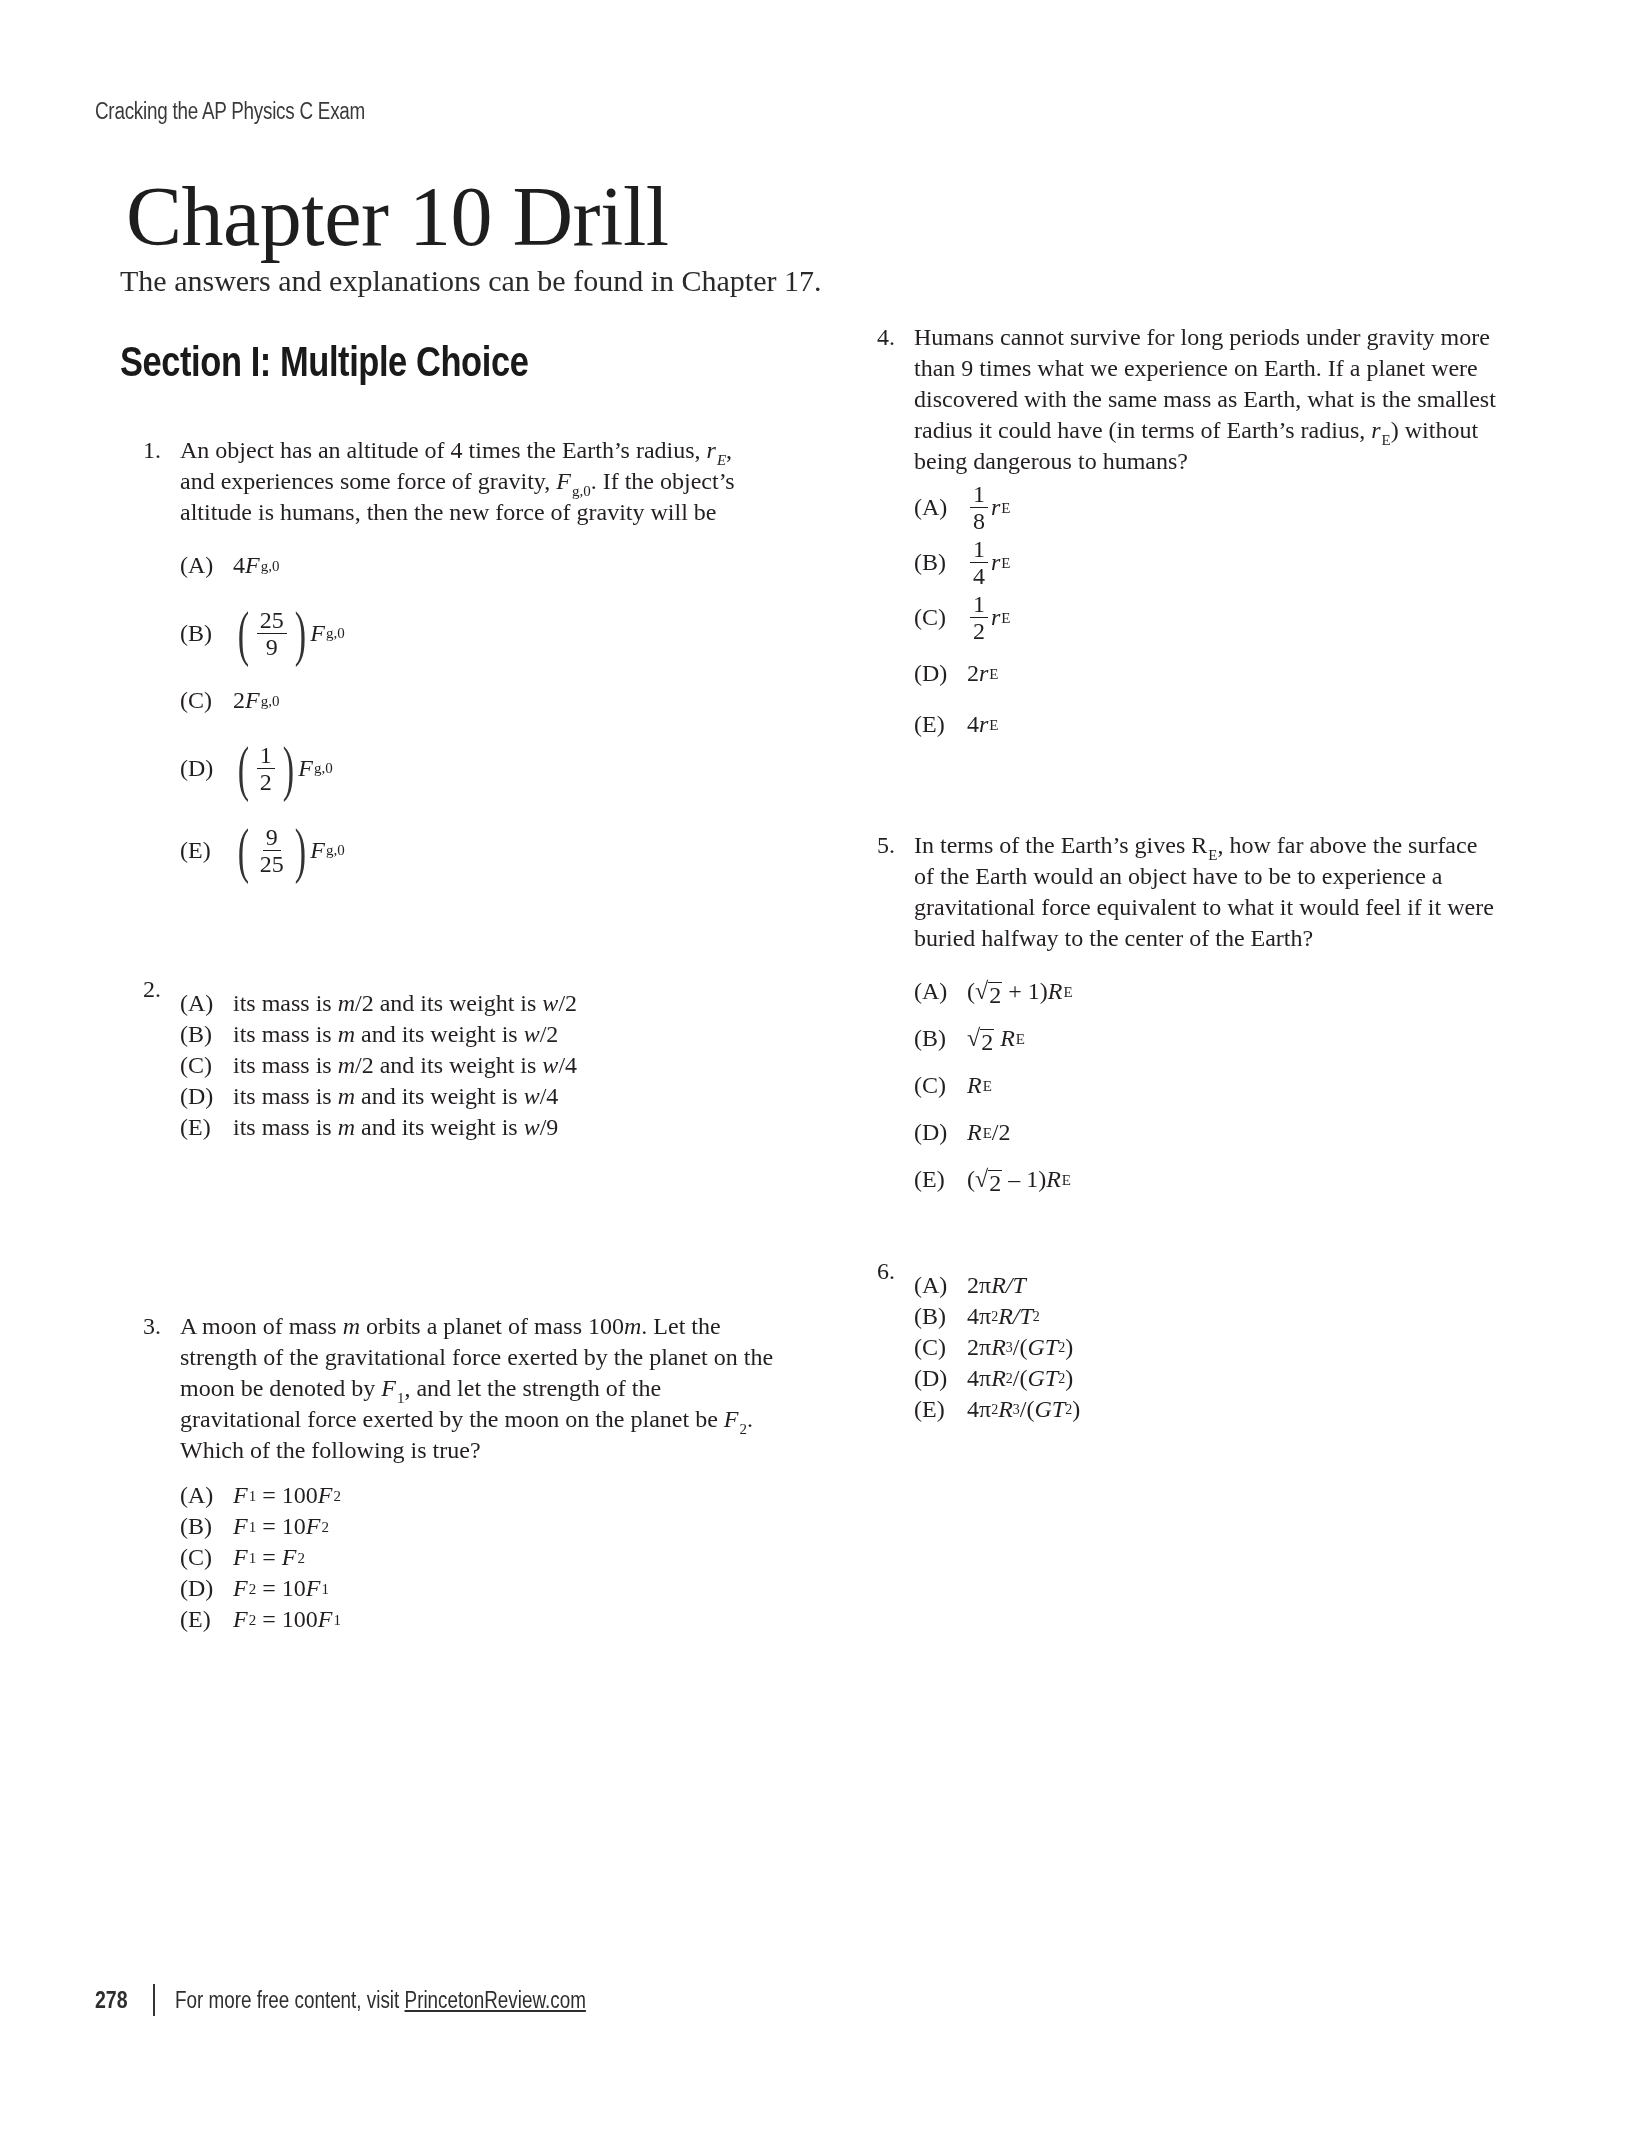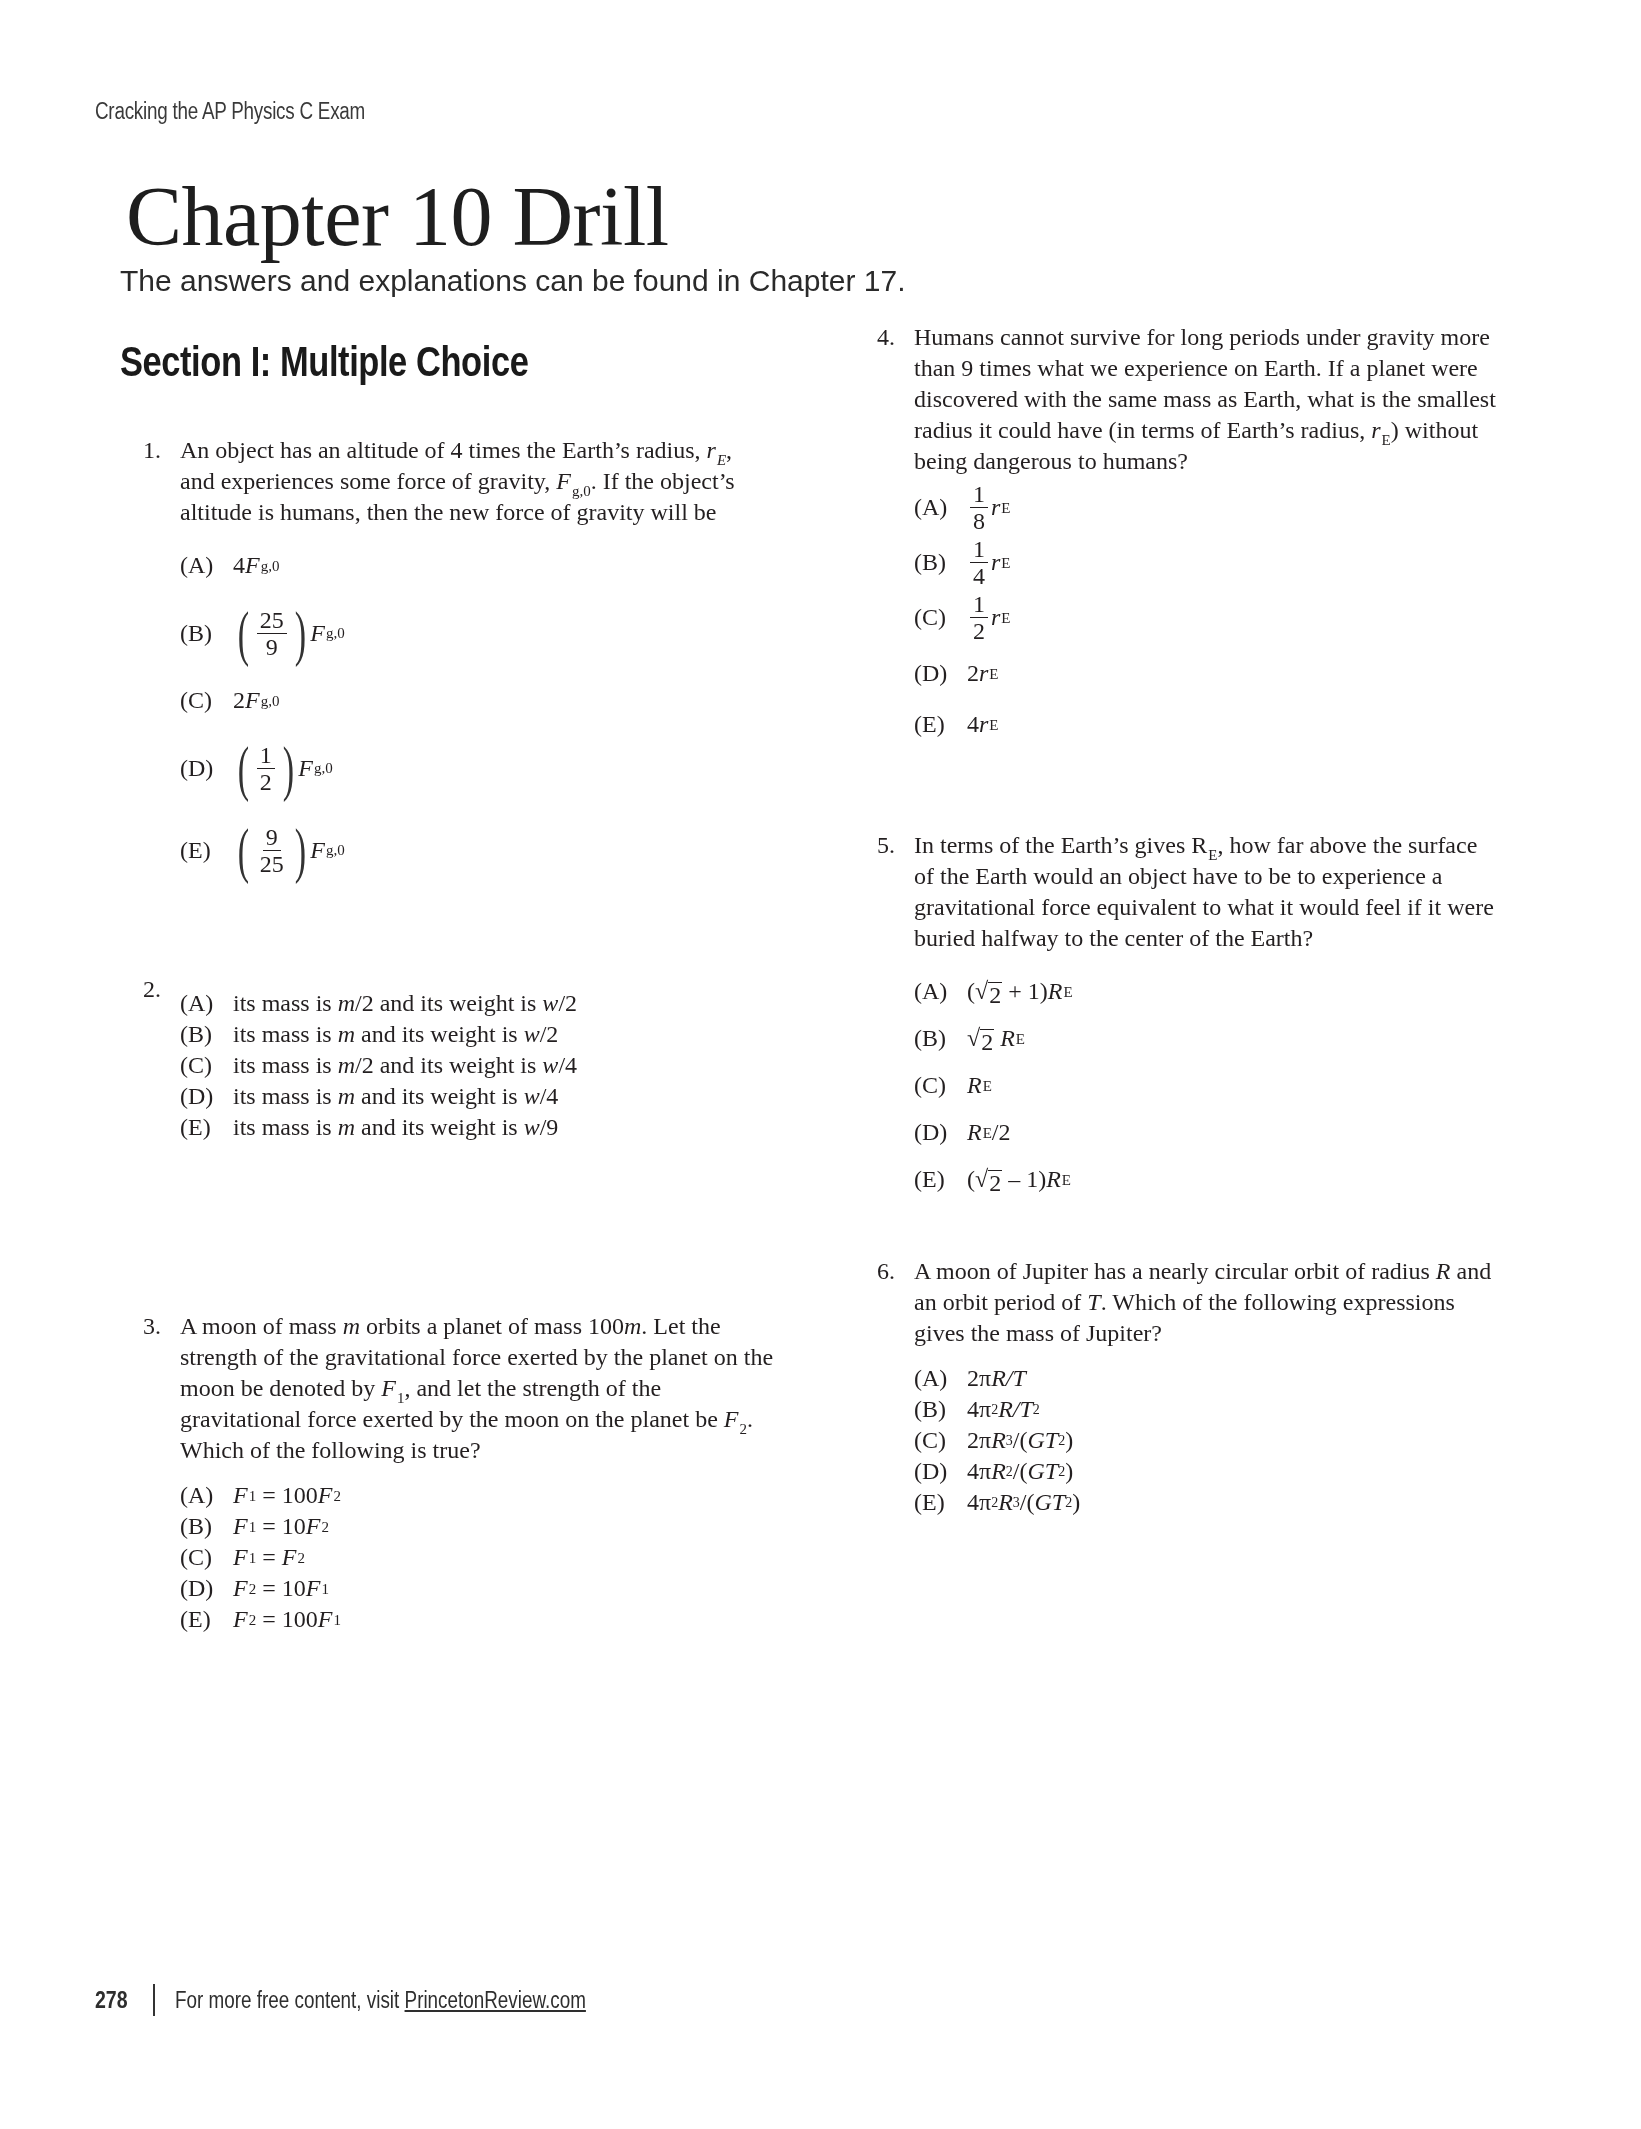--- a/index.html
+++ b/index.html
@@ -10,21 +10,21 @@
     font-size: 23px; color: #3a3a3a; letter-spacing: -0.3px;
     transform: scaleX(0.82); transform-origin: left top;
   }
   .chapter-title {
     position: absolute; left: 118px; top: 160px; margin: 8px;
     font-family: "Liberation Serif", "DejaVu Serif", serif;
     font-size: 84px; font-weight: normal; color: #1e1e1e; letter-spacing: -0.5px;
   }
   .chapter-sub {
     position: absolute; left: 120px; top: 264px;
-    font-family: Liberation Sans, sans-serif;
+    font-family: Liberation Serif, serif;
     font-size: 30px; color: #2a2a2a;
   }
   .section-heading {
     position: absolute; left: 120px; top: 338px; margin: 0;
     font-family: "Liberation Sans", sans-serif; font-weight: bold;
     font-size: 42px; color: #1a1a1a; letter-spacing: -0.5px;
     transform: scaleX(0.82); transform-origin: left top;
   }
   .q {
     position: absolute;
@@ -196,21 +196,20 @@
       </div>
       <div class="choice spaced" style="margin-top: 16px;">
         <span class="lbl">(E)</span>
         <span style="display: inline-flex; align-items: center; white-space: pre;"><span>(</span><span class="sqrt"><span class="rad">√</span><span class="under">2</span></span><span> – 1)</span><i>R</i><sub>E</sub></span>
       </div>
     </div>
 </div>
 
 <div class="q" style="left:877px; top:1256px; width:625px;">
   <span class="q-num">6.</span>
-  <div class="q-text"><span>A moon of Jupiter has a nearly circular orbit of radius </span><i>R</i><span> and an orbit period of </span><i>T</i><span>. Which of the following expres­sions gives the mass of Jupiter?</span></div>
   <div class="choices" style="margin-top:14px;">
       <div class="choice tight">
         <span class="lbl">(A)</span>
         <span style="display: inline-flex; align-items: center; white-space: pre;"><span>2π</span><i>R/T</i></span>
       </div>
       <div class="choice tight">
         <span class="lbl">(B)</span>
         <span style="display: inline-flex; align-items: center; white-space: pre;"><span>4π</span><sup>2</sup><i>R/T</i><sup>2</sup></span>
       </div>
       <div class="choice tight">

